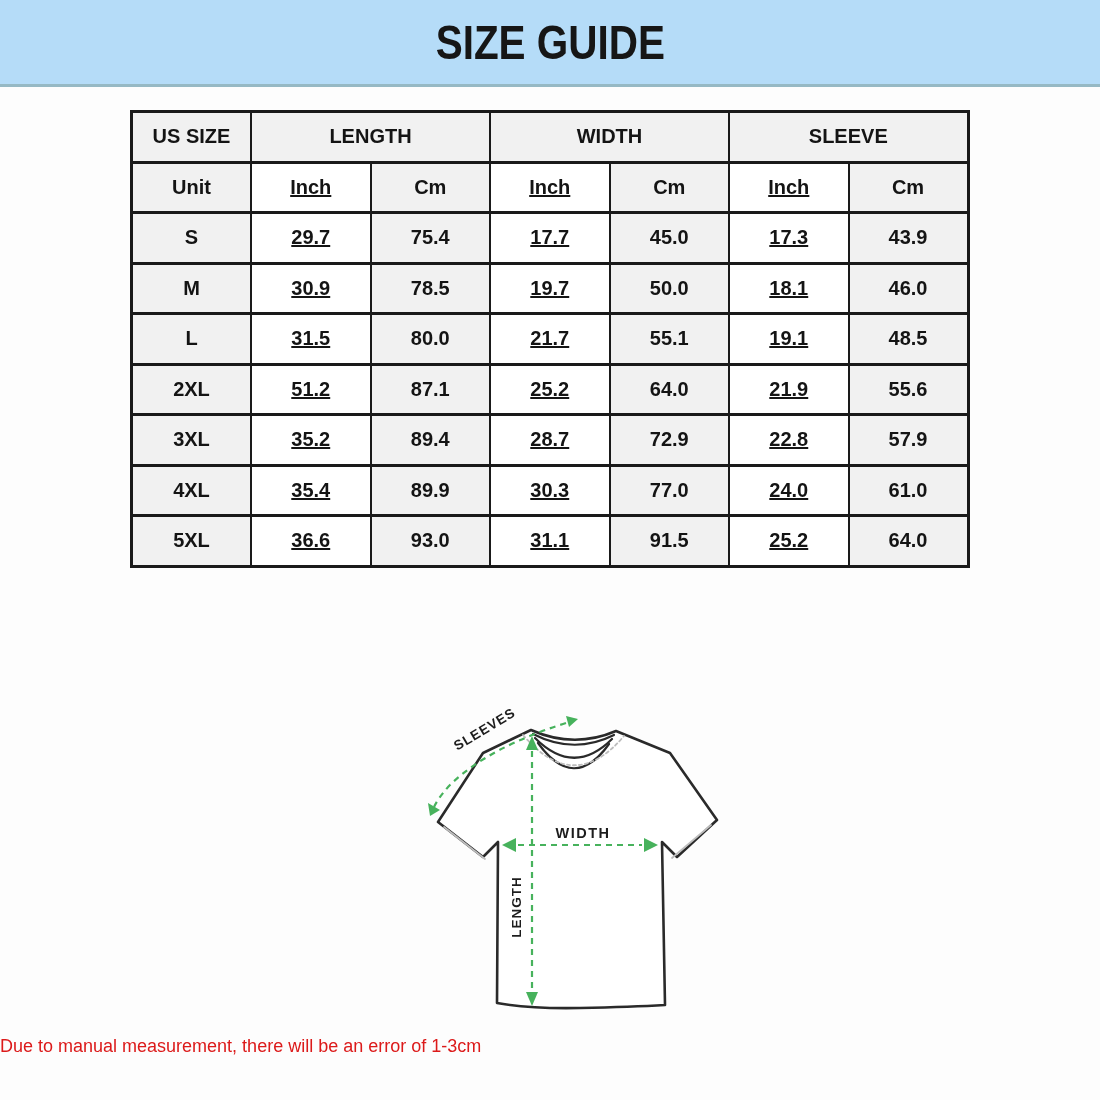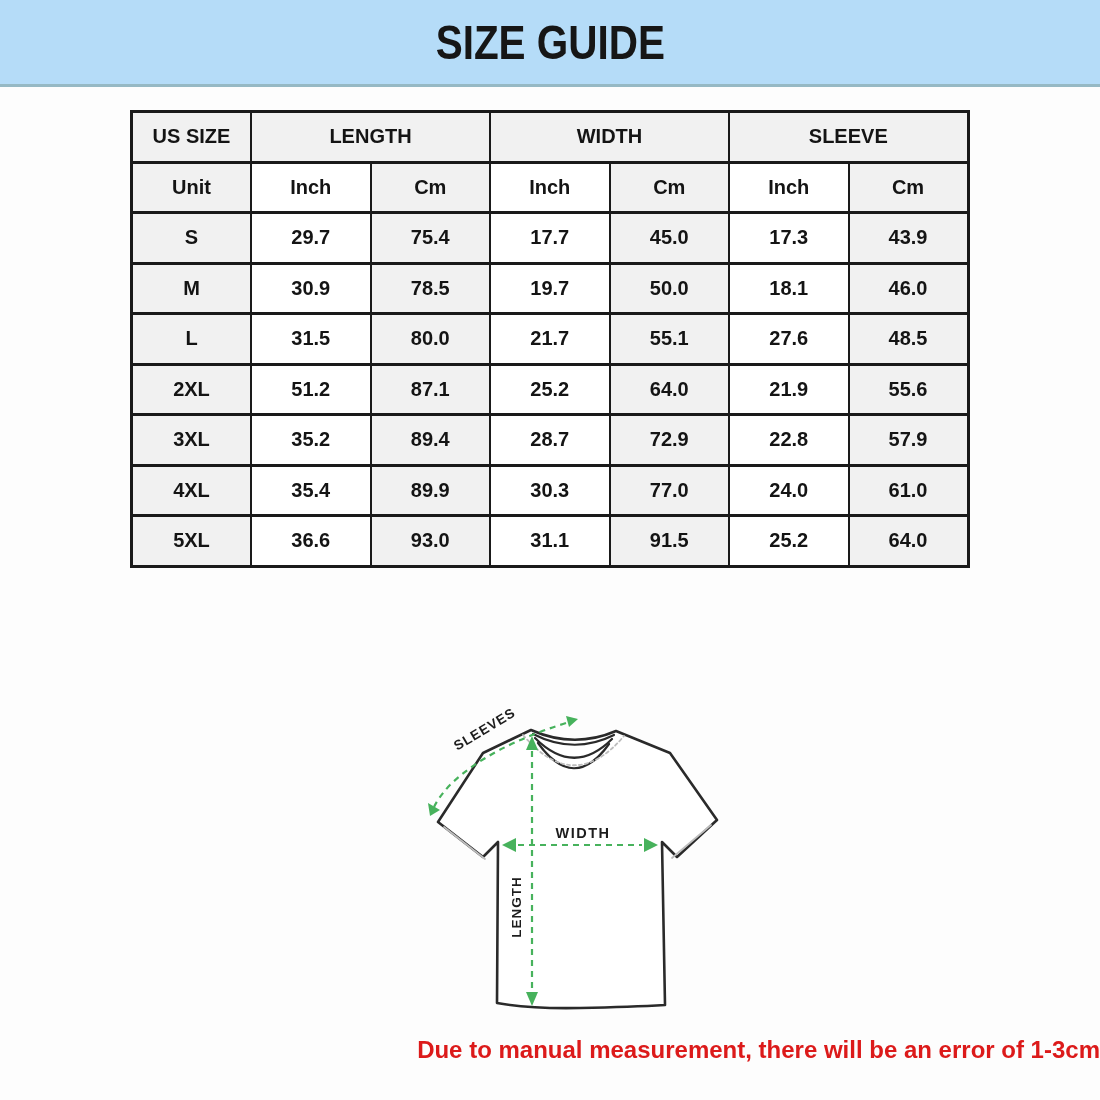--- a/index.html
+++ b/index.html
@@ -42,39 +42,39 @@
     border-bottom-width: 3px;
     height: 50.5px;
     text-align: center;
     vertical-align: middle;
     font-size: 20px;
     font-weight: 700;
     color: #141414;
     padding: 0;
   }
   table.size-table td.shaded { background: #f1f1f1; }
-  table.size-table td.white  { background: #ffffff; }
+  table.size-table td.white  { background: #ffffff; text-decoration: underline; }
 
   
   .diagram {
     position: absolute; left: 380px; top: 695px;
     width: 360px; height: 330px;
   }
   .diagram svg { display: block; width: 360px; height: 330px; }
   .measure-label {
     font-family: "Liberation Sans", "DejaVu Sans", sans-serif;
     font-weight: 700;
     fill: #1d1d1d;
   }
 
   
   .footnote {
     position: absolute; left: 0; top: 1036px; width: 1100px;
-    text-align: right;
-    font-size: 24px; font-weight: 700;
+    text-align: left;
+    font-size: 18px; font-weight: 400;
     color: #dc1a1a;
     letter-spacing: 0px;
   }
 </style>
 </head>
 <body>
 
 <div class="page">
 
   <div class="banner">
@@ -127,21 +127,21 @@
             <td class="shaded">50.0</td>
             <td class="white">18.1</td>
             <td class="shaded">46.0</td>
           </tr>
           <tr>
             <td class="shaded">L</td>
             <td class="white">31.5</td>
             <td class="shaded">80.0</td>
             <td class="white">21.7</td>
             <td class="shaded">55.1</td>
-            <td class="white">27.6</td>
+            <td class="white">19.1</td>
             <td class="shaded">48.5</td>
           </tr>
           <tr>
             <td class="shaded">2XL</td>
             <td class="white">51.2</td>
             <td class="shaded">87.1</td>
             <td class="white">25.2</td>
             <td class="shaded">64.0</td>
             <td class="white">21.9</td>
             <td class="shaded">55.6</td>

